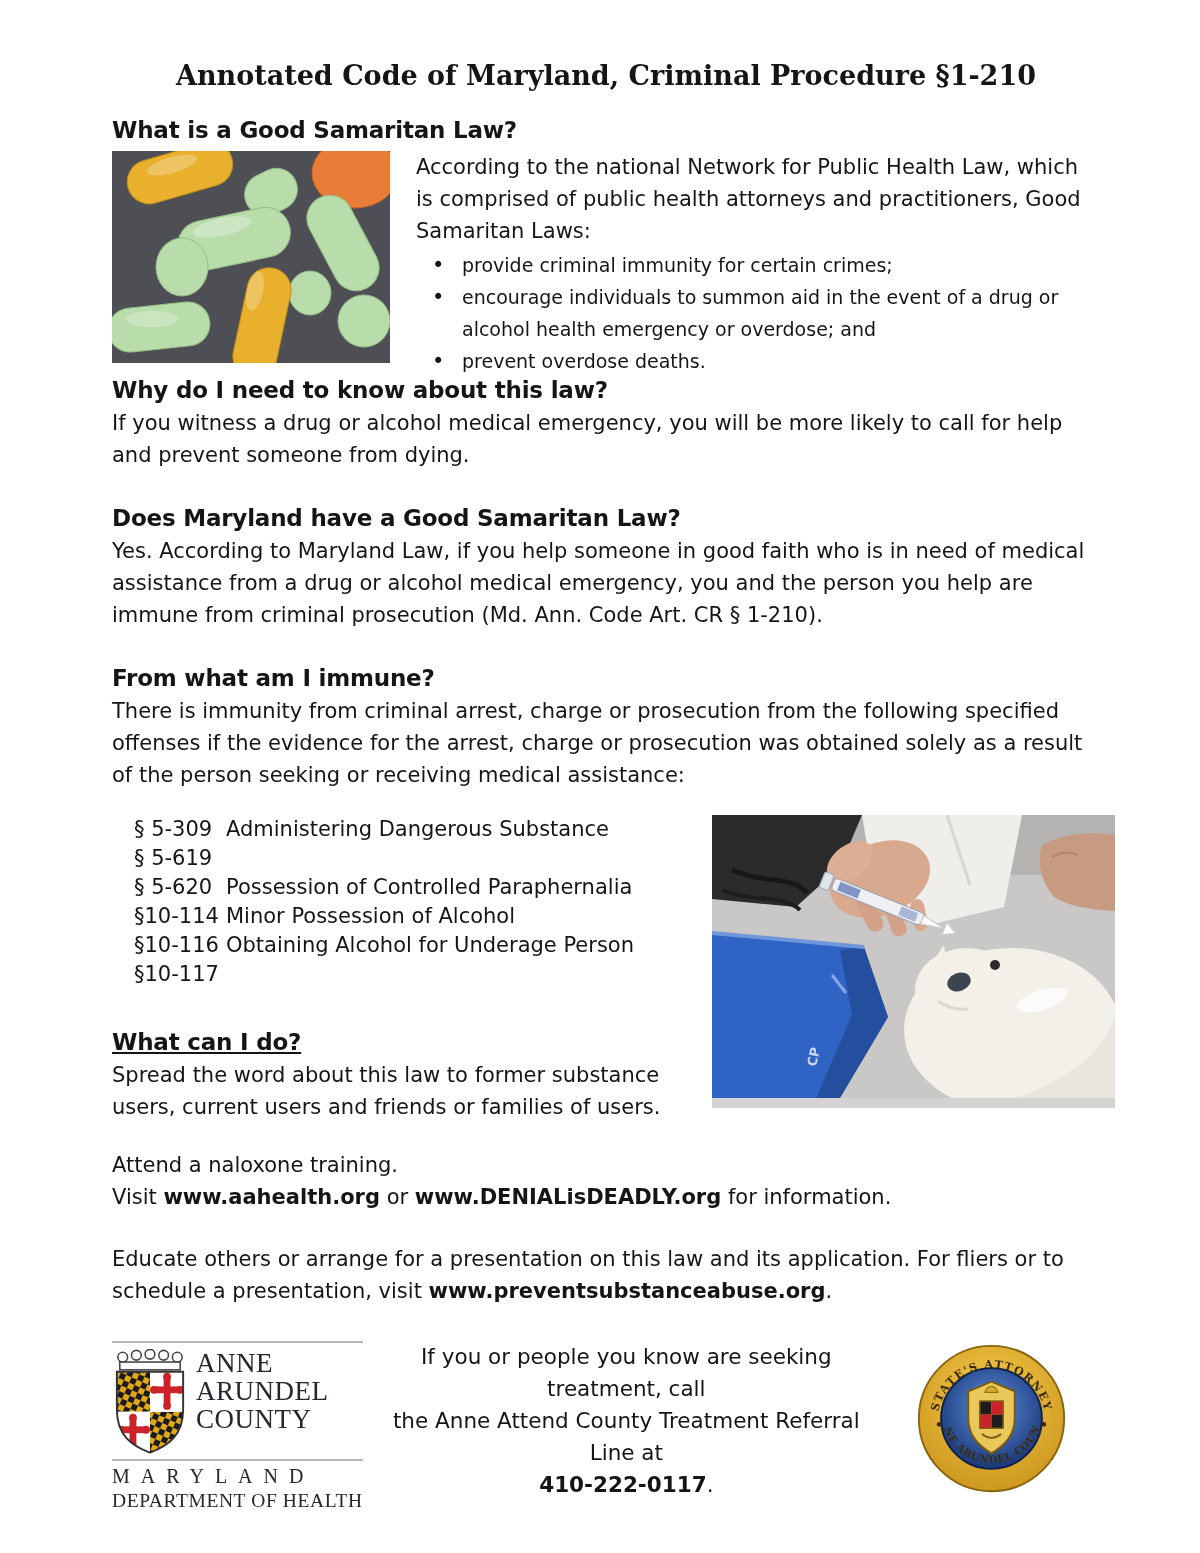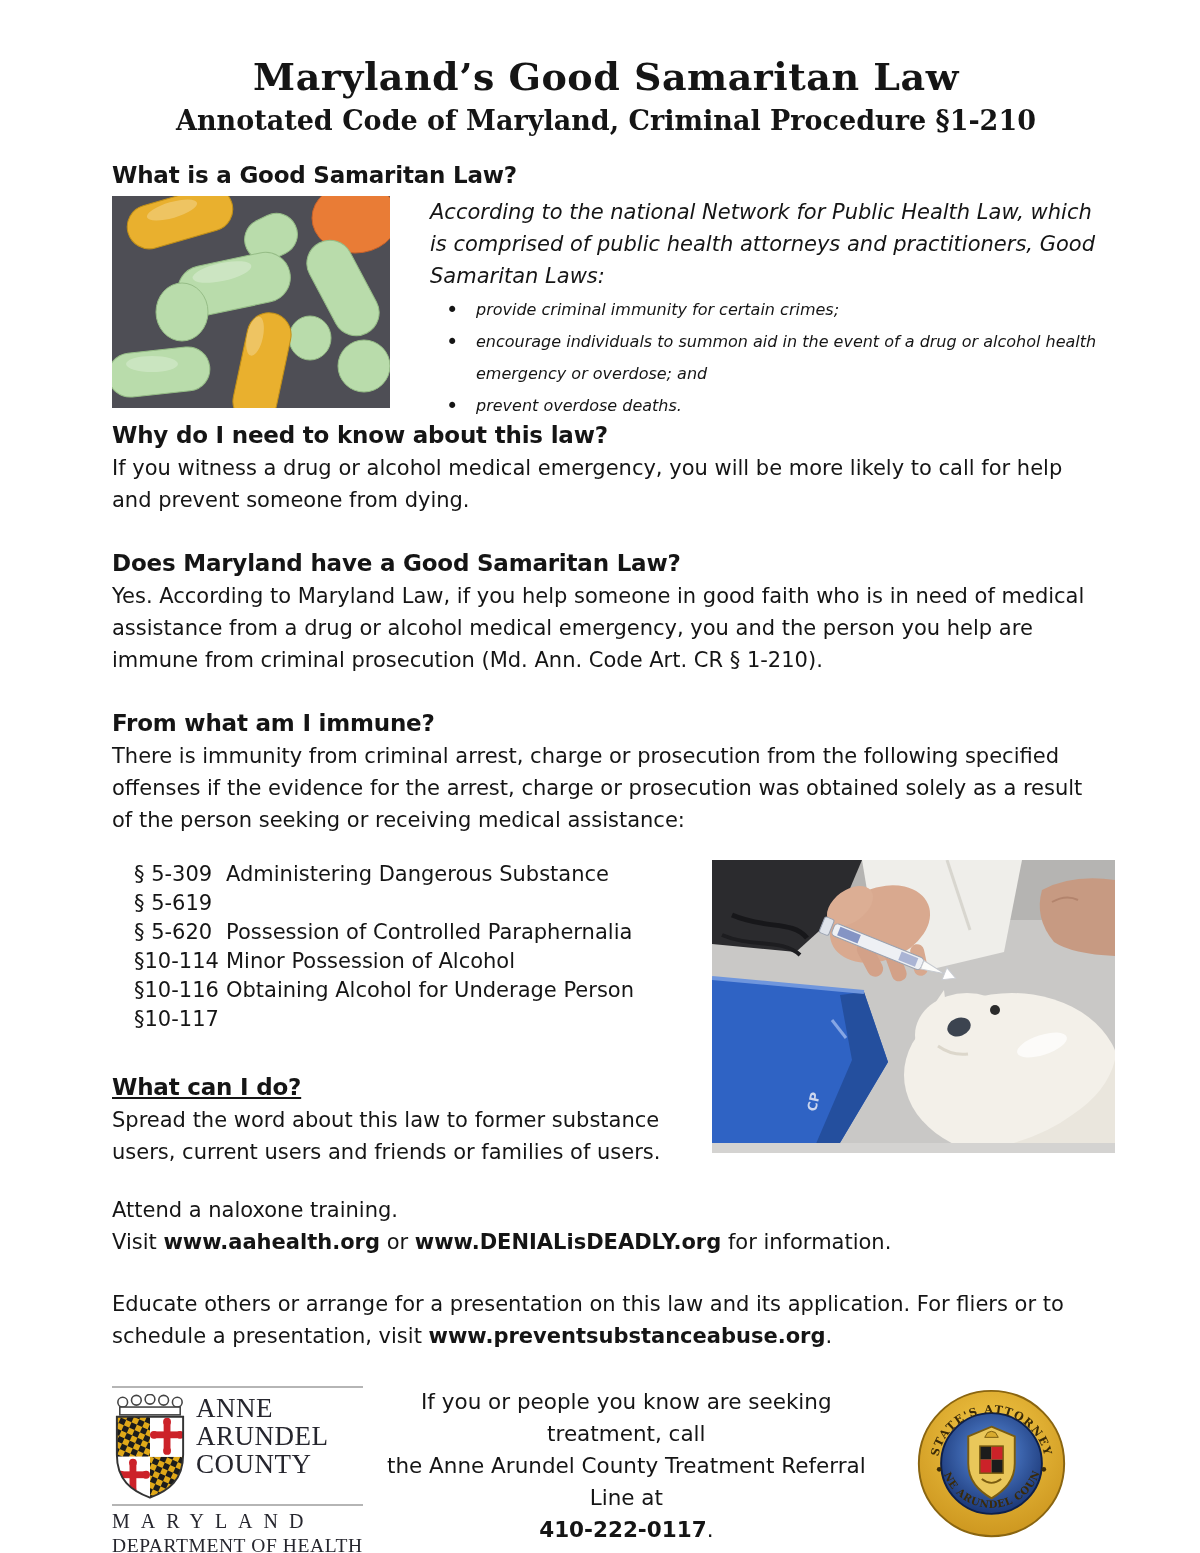--- a/index.html
+++ b/index.html
@@ -15,23 +15,23 @@
   .hdr h1{margin:0;font-size:38px;font-weight:bold;letter-spacing:.5px;}
   .hdr h2{margin:6px 0 0;font-size:27px;font-weight:bold;}
 
   
   .sec-h{margin:0;font-size:23px;font-weight:bold;letter-spacing:-.2px;}
   .body-text{font-size:21px;line-height:32px;margin:4px 0 0;}
 
   .sec-what-is{margin-top:26px;}
   .row1{display:flex;margin-top:8px;}
   .pills-wrap{flex:0 0 278px;}
-  .row1 .col-right{margin-left:40px;width:692px;font-style:italic;}
+  .row1 .col-right{margin-left:26px;width:692px;}
   ul.gs-bullets{list-style:none;margin:2px 0 0;padding:0;}
-  ul.gs-bullets li{position:relative;padding-left:46px;font-size:16px;line-height:32px;}
+  ul.gs-bullets li{position:relative;padding-left:46px;font-size:19px;line-height:32px;}
   ul.gs-bullets li::before{content:"•";position:absolute;left:16px;top:0;font-size:21px;}
 
   .sec-why{}
   .sec-does{margin-top:34px;}
   .sec-immune{margin-top:34px;}
 
   .immune-row{display:flex;margin-top:24px;}
   .immune-left{width:625px;}
   .statutes{padding-left:22px;}
   .statute-row{display:flex;font-size:21px;line-height:29px;}
@@ -59,21 +59,20 @@
   .center-text{flex:1;text-align:center;font-size:21.5px;line-height:32px;padding:0 6px 0 14px;}
 
   .sa-block{flex:0 0 218px;text-align:center;font-family:"Liberation Serif","DejaVu Serif",serif;color:#3a3a3a;}
 </style>
 </head>
 <body>
 
 <div class="page">
 
   <div class="hdr">
-    <h1>Maryland’s Good Samaritan Law</h1>
     <h2>Annotated Code of Maryland, Criminal Procedure §1-210</h2>
   </div>
 
   <div class="sec-what-is">
     <h3 class="sec-h">What is a Good Samaritan Law?</h3>
     <div class="row1">
       <div class="pills-wrap">
         <svg width="278" height="212" viewBox="0 0 278 212">
           <rect width="278" height="212" fill="#55555b"></rect>
           <rect width="278" height="212" fill="#3d3d43" opacity="0.25"></rect>
@@ -274,21 +273,21 @@
           <div>COUNTY</div>
         </div>
       </div>
       <div class="doh-midline"></div>
       <div class="doh-md">MARYLAND</div>
       <div class="doh-dept">DEPARTMENT OF HEALTH</div>
     </div>
 
     <div class="center-text">
       <div>If you or people you know are seeking treatment, call</div>
-      <div>the Anne Arundel County Treatment Referral Line at</div>
+      <div>the Anne Attend County Treatment Referral Line at</div>
       <div><span class="b">410-222-0117</span><span>.</span></div>
 
     </div>
 
     <div class="sa-block">
       <svg width="155" height="155" viewBox="0 0 160 160">
         <defs>
           <radialGradient id="bluegrad" cx="50%" cy="40%" r="65%">
             <stop offset="0%" stop-color="#5b8fe0"></stop>
             <stop offset="100%" stop-color="#16306e"></stop>

